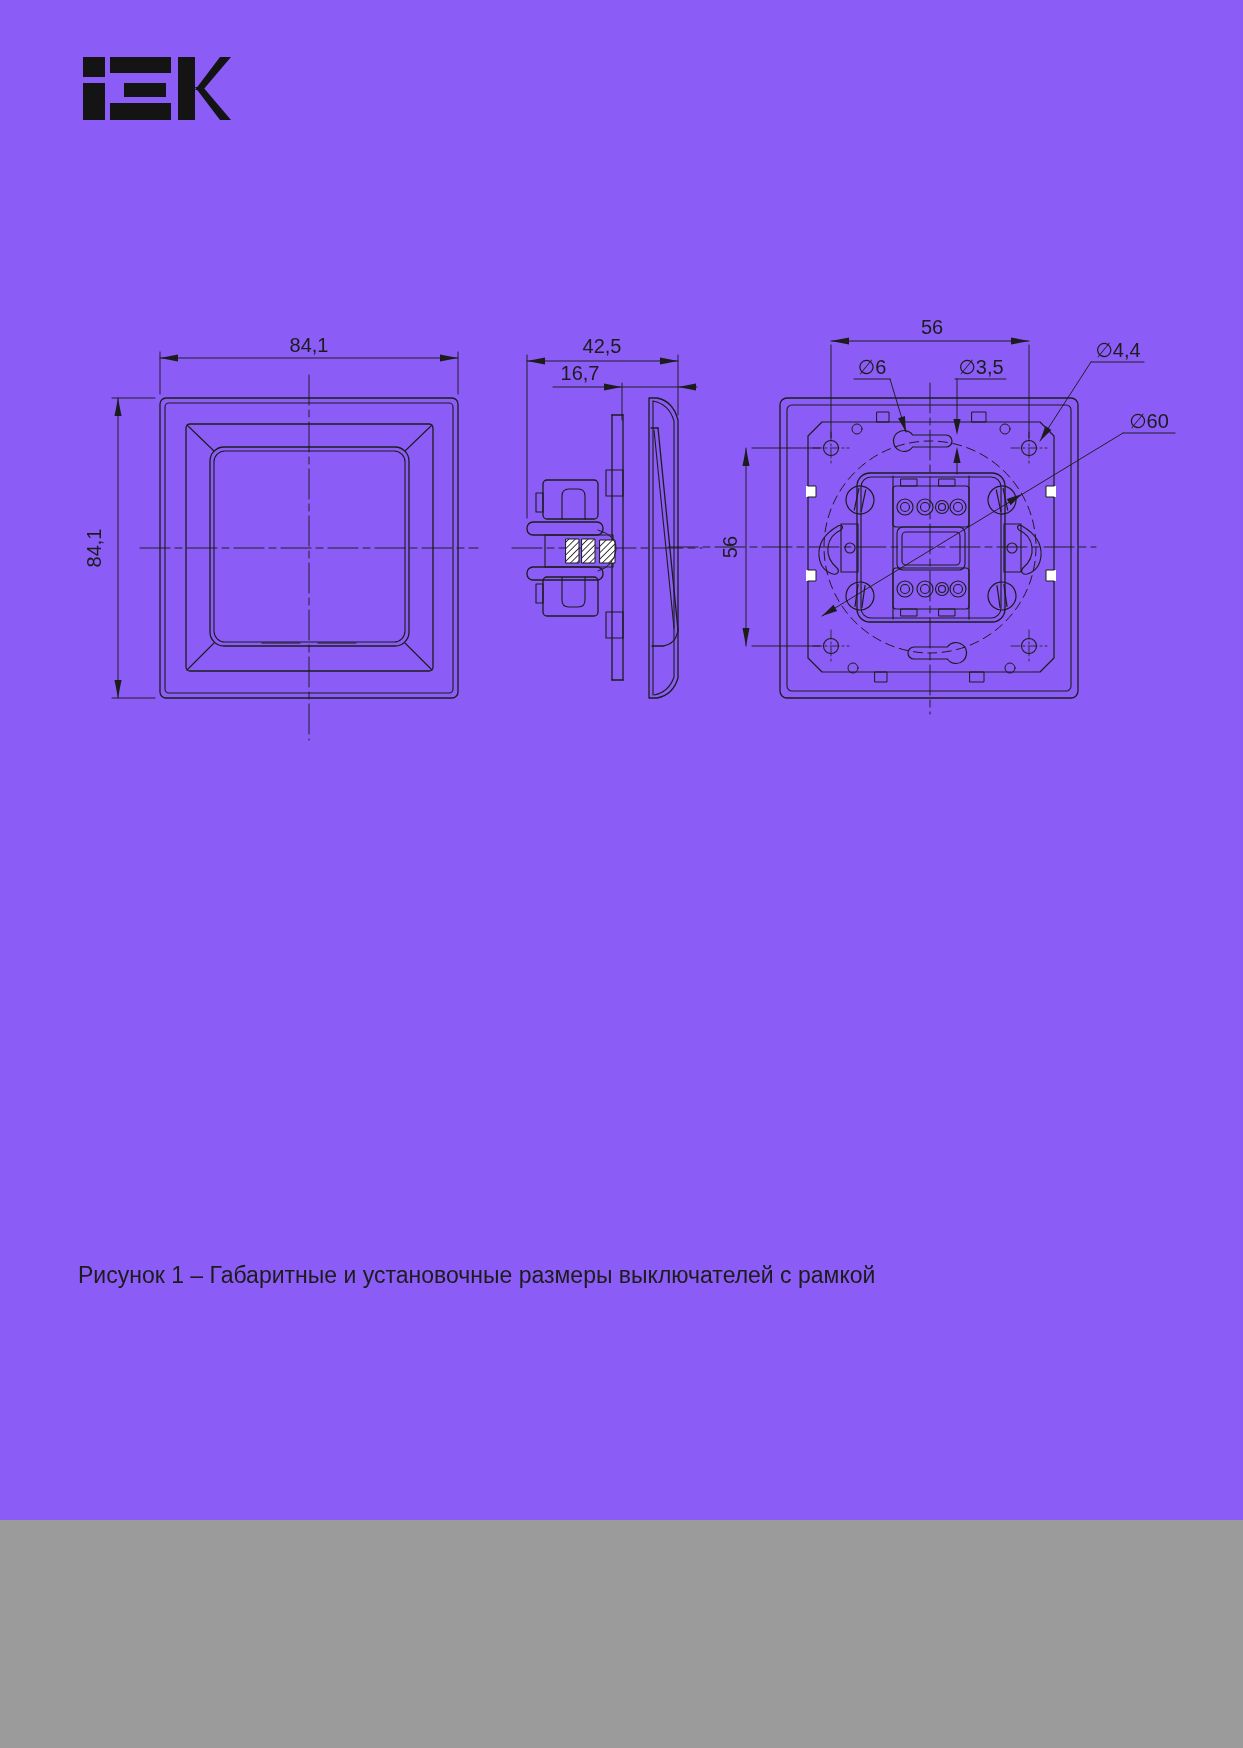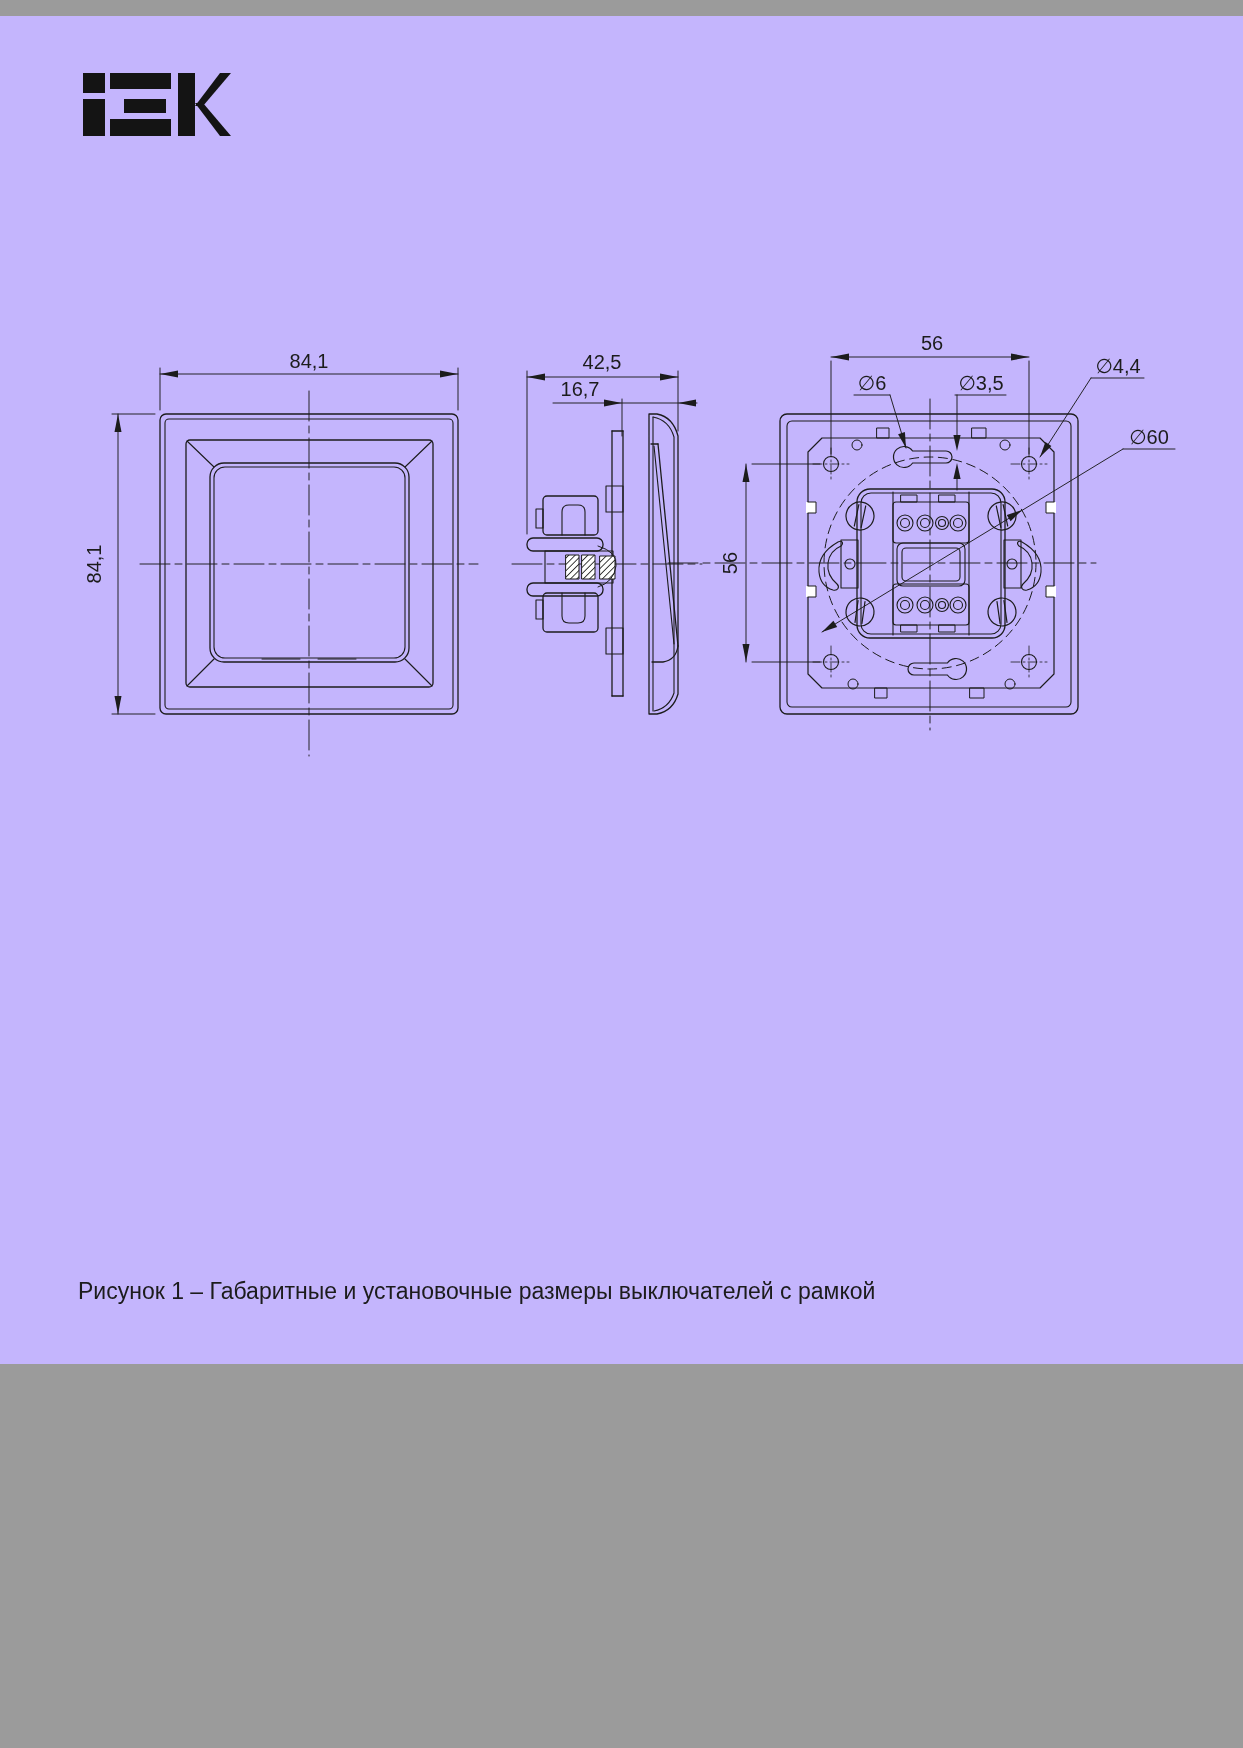--- a/index.html
+++ b/index.html
@@ -1,20 +1,20 @@
 <!DOCTYPE html>
 <html><head>
 <meta charset="utf-8">
 <style>
   html,body{margin:0;padding:0;background:#9b9b9b;}
   .sheet{
     position:relative;
-    width:1243px;height:1348px;
-    margin:16px auto;
-    background:#c4b5fd;
+    width:1243px;height:1520px;
+    margin:0 auto;
+    background:#8b5cf6;
     font-family:"Liberation Sans","DejaVu Sans",sans-serif;
     overflow:hidden;
   }
   svg{display:block;}
   .dim-text{
     font-family:"Liberation Sans","DejaVu Sans",sans-serif;
     font-size:20px;
     fill:#1c1c1c;
   }
   .caption-text{

